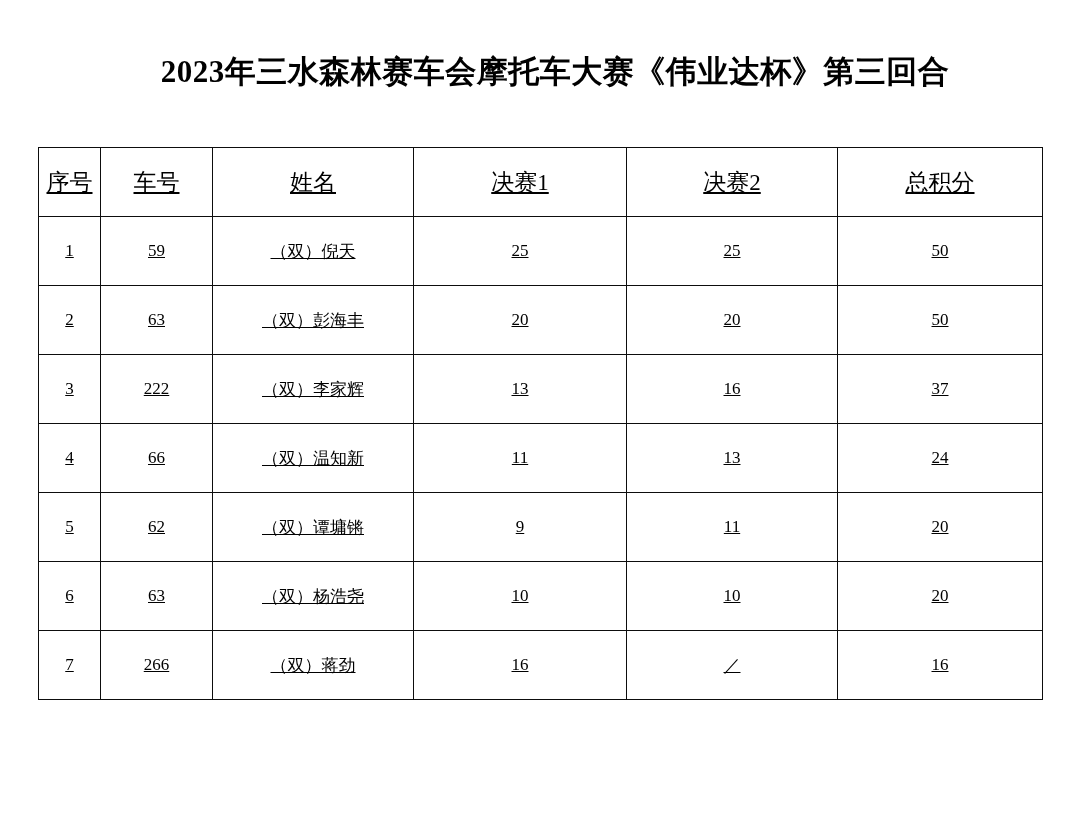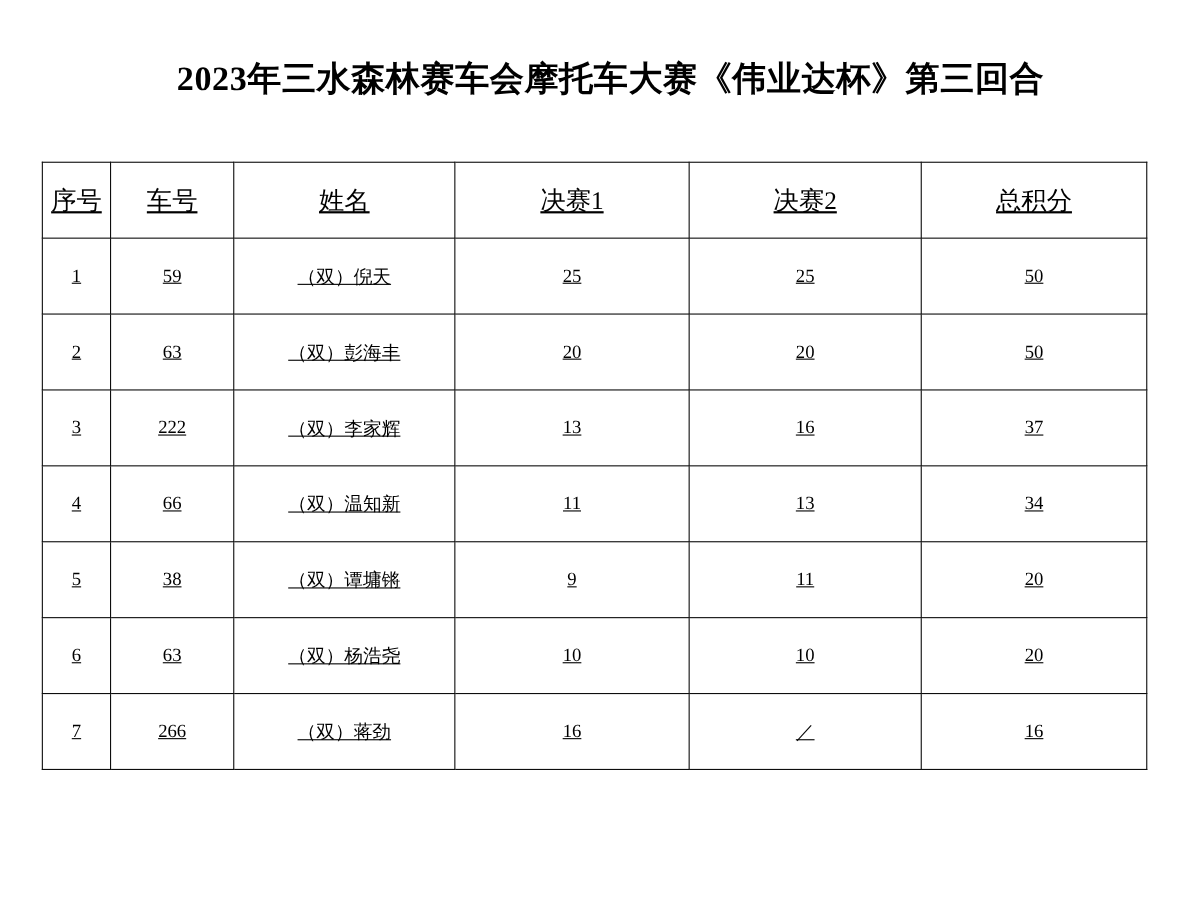--- a/index.html
+++ b/index.html
@@ -123,25 +123,25 @@
           <td>13</td>
           <td>16</td>
           <td>37</td>
         </tr>
         <tr>
           <td>4</td>
           <td>66</td>
           <td class="name-cell">（双）温知新</td>
           <td>11</td>
           <td>13</td>
-          <td>34</td>
+          <td>24</td>
         </tr>
         <tr>
           <td>5</td>
-          <td>38</td>
+          <td>62</td>
           <td class="name-cell">（双）谭墉锵</td>
           <td>9</td>
           <td>11</td>
           <td>20</td>
         </tr>
         <tr>
           <td>6</td>
           <td>63</td>
           <td class="name-cell">（双）杨浩尧</td>
           <td>10</td>

